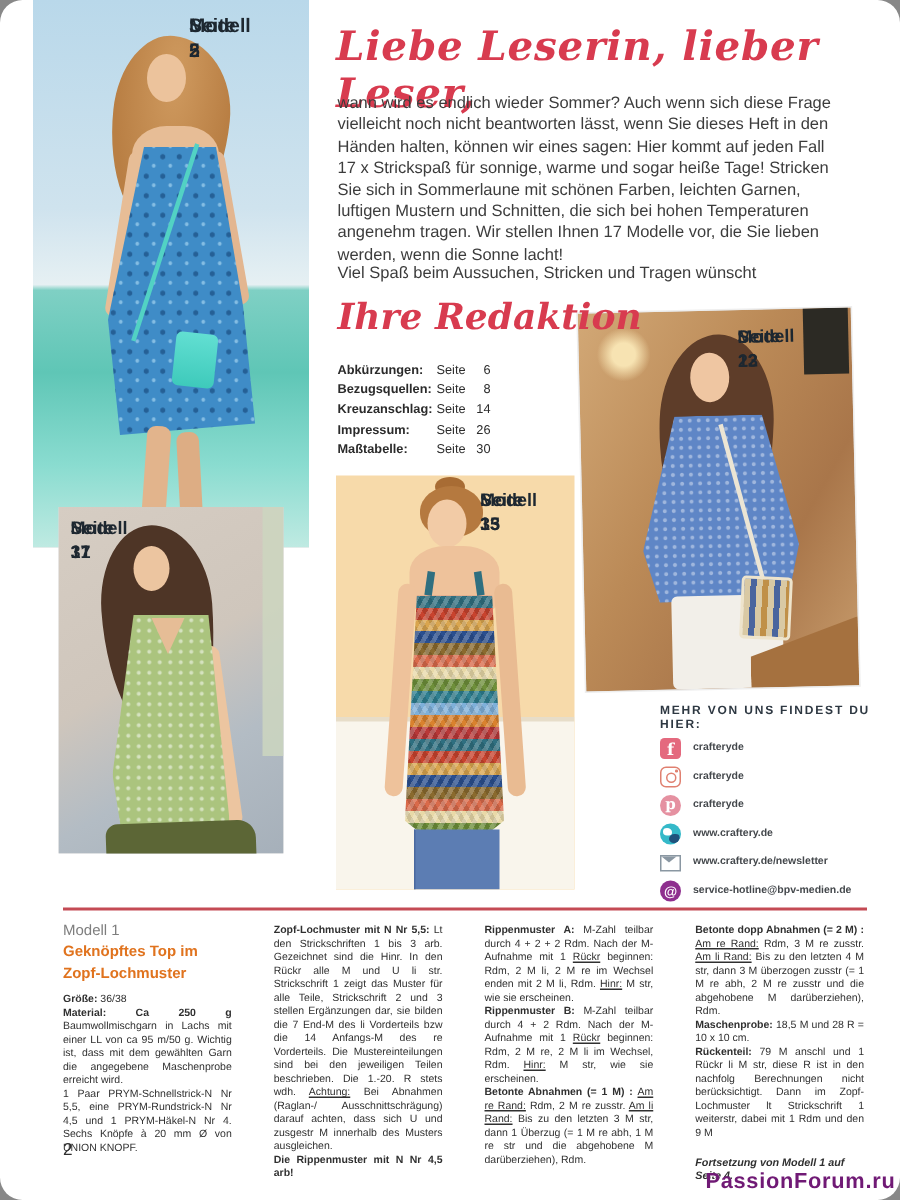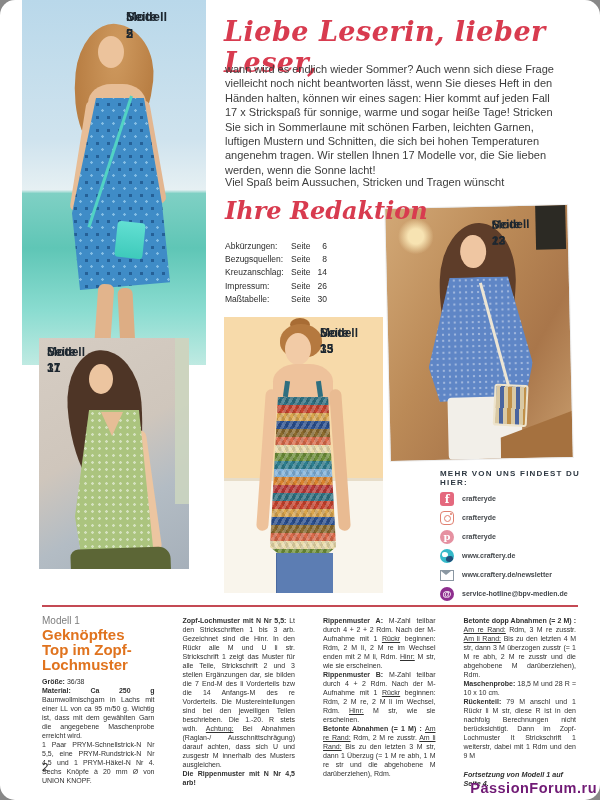--- a/index.html
+++ b/index.html
@@ -83,21 +83,21 @@
   
   .script{font-family:"DejaVu Serif",serif;font-style:italic;font-weight:700;color:#d83b4f;}
   #ed-heading{left:224px;top:16px;font-size:27px;letter-spacing:.5px;}
   #ed-body{left:225px;top:62px;width:334px;font-size:11px;line-height:14.4px;color:#3c3c3c;}
   #ed-closing{left:225px;top:176px;width:334px;font-size:11px;color:#3c3c3c;}
   #ed-sign{left:225px;top:196px;font-size:24px;}
 
   
   #contents{left:225px;top:240px;width:110px;font-size:8.5px;color:#2b2b2b;}
   .toc-row{display:flex;line-height:13.2px;}
-  .toc-label{width:66px;font-weight:400;}
+  .toc-label{width:66px;font-weight:700;}
   .toc-word{width:22px;}
   .toc-num{width:14px;text-align:right;}
 
   
   #social{left:440px;top:469px;width:160px;}
   #social-heading{font-size:8px;font-weight:700;letter-spacing:1.2px;color:#2e3842;}
   .soc-row{display:flex;align-items:center;height:15px;margin-top:4px;}
   .soc-row:first-of-type{margin-top:8px;}
   .soc-label{margin-left:8px;font-size:7px;font-weight:700;color:#44484c;}
   .soc-icon{width:14px;height:14px;position:relative;flex:0 0 14px;}
@@ -111,21 +111,21 @@
   .ic-globe::after{content:"";position:absolute;right:1px;bottom:1px;width:7px;height:6px;background:#1c3f6e;border-radius:60% 40% 50% 50%;opacity:.85;}
   .ic-mail{background:#fff;border:1.5px solid #8a97a2;box-sizing:border-box;height:11px !important;margin-top:1px;}
   .ic-mail::before{content:"";position:absolute;left:0;top:0;width:0;height:0;border-left:5.5px solid transparent;border-right:5.5px solid transparent;border-top:4.5px solid #8a97a2;left:0;}
   .ic-at{background:#8e2f8e;border-radius:50%;color:#fff;font-weight:700;font-size:9px;text-align:center;line-height:14px;}
 
   
   #divider{left:42px;top:605px;width:536px;height:2px;background:#c44a54;}
   #instructions{left:42px;top:616px;width:534px;display:flex;gap:28px;font-size:7px;line-height:9px;color:#303030;}
   .ins-col{flex:1;min-width:0;}
   #ins-model-no{font-size:10px;color:#7e7e7e;margin-bottom:2px;}
-  #ins-title{font-size:15px;line-height:15px;font-weight:700;color:#e0731e;margin-bottom:5px;}
+  #ins-title{font-size:10px;line-height:15px;font-weight:700;color:#e0731e;margin-bottom:5px;}
   .runs-p{margin:0;text-align:justify;}
   .runs-p .b{font-weight:700;}
   .runs-p .u{text-decoration:underline;}
   #ins-continuation{margin-top:10px;font-weight:700;font-style:italic;font-size:7.2px;}
 
   #page-number{left:42px;top:761px;font-size:11.5px;color:#2e2e2e;}
   #watermark{right:3px;top:780px;font-size:14.5px;font-weight:700;color:#701a75;letter-spacing:.5px;
              text-shadow:0 .5px 0 #fff;}
 </style>
 </head>

